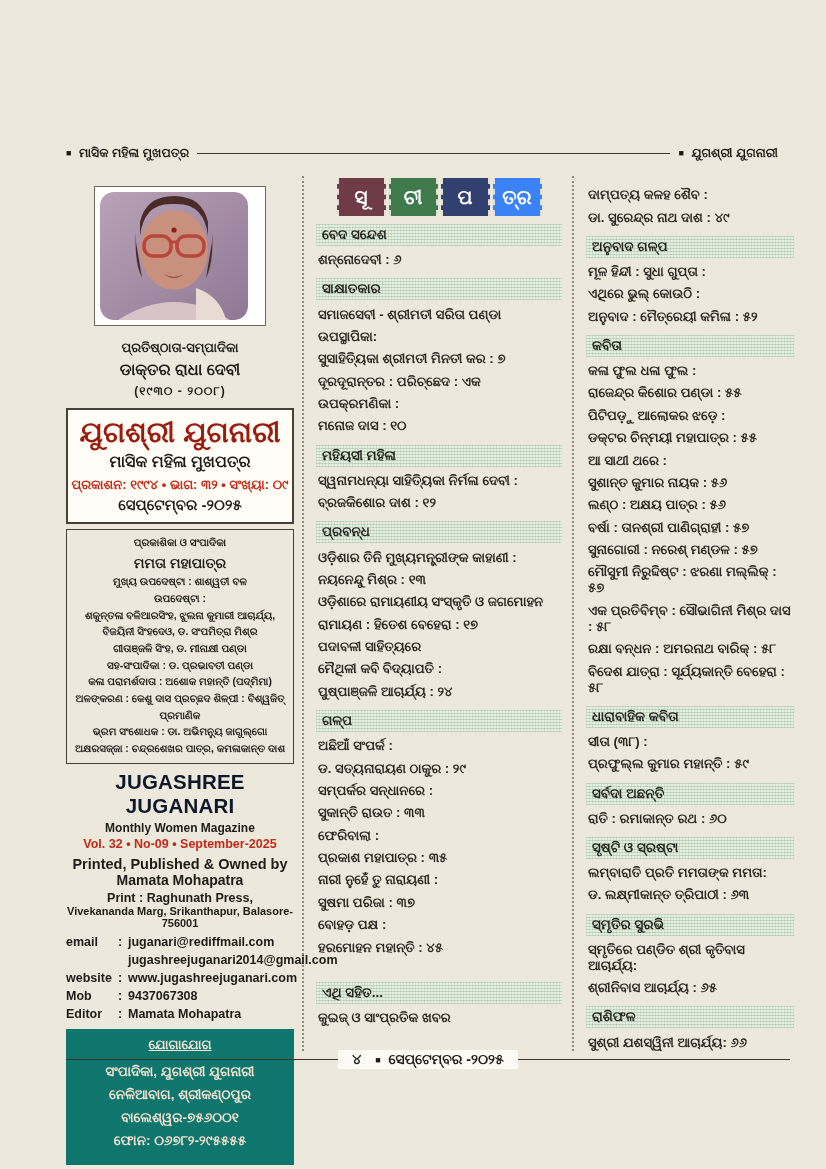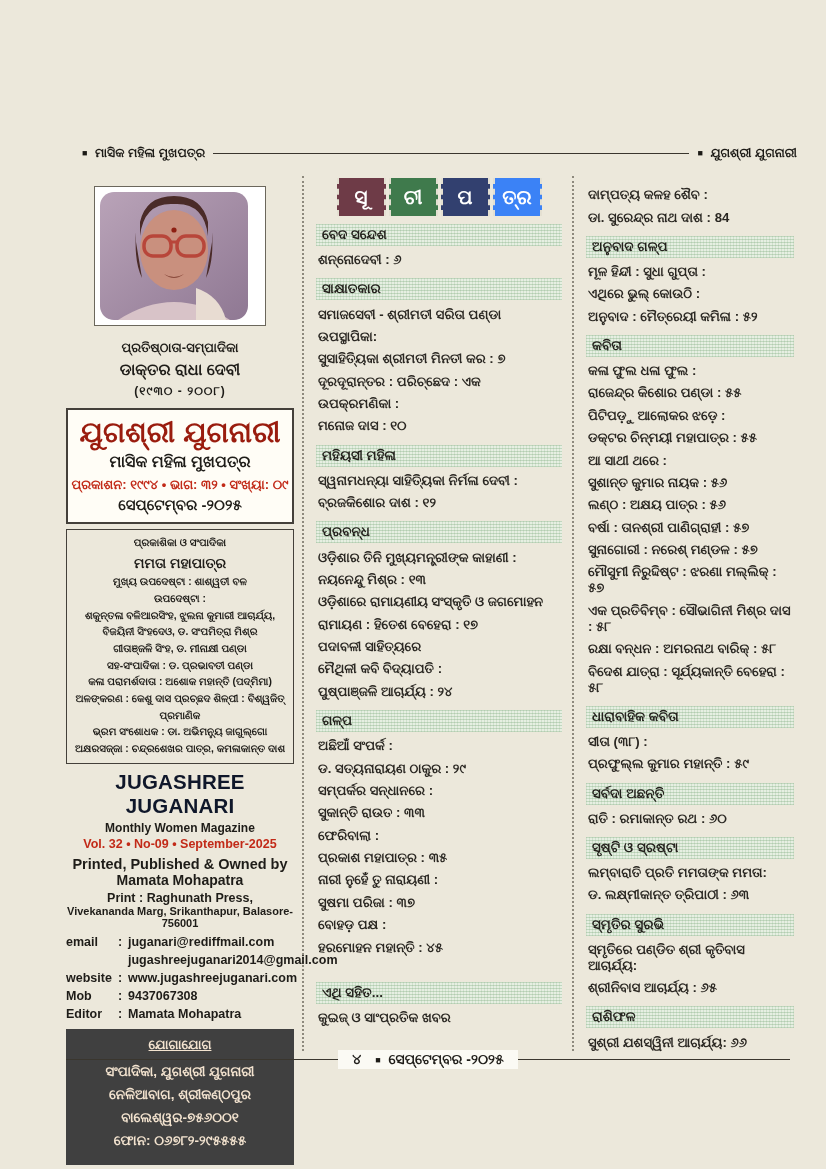--- a/index.html
+++ b/index.html
@@ -1,20 +1,20 @@
 <!DOCTYPE html>
 <html><head>
 <meta charset="utf-8">
 <style>
   html,body{margin:0;padding:0;}
   body{background:#ece8db;font-family:"Liberation Sans",sans-serif;color:#1e1c18;}
   .page{position:relative;width:826px;height:1169px;background:#ece8db;overflow:hidden;}
 
   
-  .runhead{position:absolute;top:146px;left:66px;right:29px;display:flex;align-items:center;font-size:12.5px;font-weight:bold;color:#1c1a16;margin-left:16px;}
+  .runhead{position:absolute;top:146px;left:66px;right:48px;display:flex;align-items:center;font-size:12.5px;font-weight:bold;color:#1c1a16;}
   .runhead .rule{flex:1;border-top:1.6px solid #3a362e;margin:0 8px;}
   .sq{font-size:9px;margin-right:4px;position:relative;top:-1px;}
 
   .content{position:absolute;top:176px;left:66px;right:32px;bottom:118px;display:flex;}
   .col-sidebar{width:228px;padding-right:8px;border-right:2px dotted #8d897d;}
   .col-middle{width:246px;padding:0 10px 0 12px;border-right:2px dotted #8d897d;}
   .col-right{flex:1;padding:8px 0 0 12px;}
 
   
   .photo-frame{width:160px;margin:10px auto 0;background:#fff;border:1px solid #6b675c;padding:5px;}
@@ -39,21 +39,21 @@
   .engblock .evol{font-size:12.5px;font-weight:bold;color:#c22a18;margin-top:2px;}
   .engblock .eprint1{font-size:14.5px;font-weight:bold;margin-top:5px;}
   .engblock .eprint2{font-size:14px;font-weight:bold;}
   .engblock .eprint3{font-size:12.5px;font-weight:bold;margin-top:3px;}
   .engblock .eprint4{font-size:11px;font-weight:bold;}
   .contact-rows{margin-top:4px;font-size:12.5px;font-weight:bold;text-align:left;}
   .contact-rows .row{display:flex;line-height:1.45;}
   .contact-rows .lbl{width:52px;flex:none;}
   .contact-rows .sep{width:10px;flex:none;}
 
-  .odia-contact{background:#404040;color:#f3e3cf;text-align:center;margin-top:6px;padding:8px 4px 12px;font-weight:bold;}
+  .odia-contact{background:#0f766e;color:#f3e3cf;text-align:center;margin-top:6px;padding:8px 4px 12px;font-weight:bold;}
   .odia-contact .head{font-size:13px;text-decoration:underline;margin-bottom:8px;}
   .odia-contact .l{font-size:13.5px;line-height:1.7;}
 
   
   .toc-title{display:flex;justify-content:center;gap:3px;margin:2px 0 8px;}
   .title-block{display:inline-flex;align-items:center;justify-content:center;width:45px;height:38px;color:#fff;font-size:20px;font-weight:bold;border-left:2px dashed #e4e0d2;border-right:2px dashed #e4e0d2;}
 
   
   .toc-header{background:#e6efe2;
     background-image:repeating-linear-gradient(0deg,rgba(110,160,110,.30) 0 1px,transparent 1px 3px),
@@ -227,21 +227,21 @@
           <div class="toc-line">ହରମୋହନ ମହାନ୍ତି : ୪୫</div>
           <div class="toc-gap"></div>
           <div class="toc-header">ଏଥି ସହିତ...</div>
           <div class="toc-line">କୁଇଜ୍ ଓ ସାଂପ୍ରତିକ ଖବର</div>
         </div>
     </div>
 
     <div class="col-right">
       <div>
           <div class="toc-line">ଦାମ୍ପତ୍ୟ କଳହ ଶୈବ :</div>
-          <div class="toc-line">ଡା. ସୁରେନ୍ଦ୍ର ନାଥ ଦାଶ : 84</div>
+          <div class="toc-line">ଡା. ସୁରେନ୍ଦ୍ର ନାଥ ଦାଶ : ୪୯</div>
           <div class="toc-header">ଅନୁବାଦ ଗଳ୍ପ</div>
           <div class="toc-line">ମୂଳ ହିନ୍ଦୀ : ସୁଧା ଗୁପ୍ତା :</div>
           <div class="toc-line">ଏଥିରେ ଭୁଲ୍ କୋଉଠି :</div>
           <div class="toc-line">ଅନୁବାଦ : ମୈତ୍ରେୟୀ କମିଳା : ୫୨</div>
           <div class="toc-header">କବିତା</div>
           <div class="toc-line">କଳା ଫୁଲ ଧଳା ଫୁଲ :</div>
           <div class="toc-line">ରାଜେନ୍ଦ୍ର କିଶୋର ପଣ୍ଡା : ୫୫</div>
           <div class="toc-line">ପିଟିପଡ଼ୁ ଆଲୋକର ଝଡ଼େ :</div>
           <div class="toc-line">ଡକ୍ଟର ଚିନ୍ମୟୀ ମହାପାତ୍ର : ୫୫</div>
           <div class="toc-line">ଆ ସାଥୀ ଥରେ :</div>

